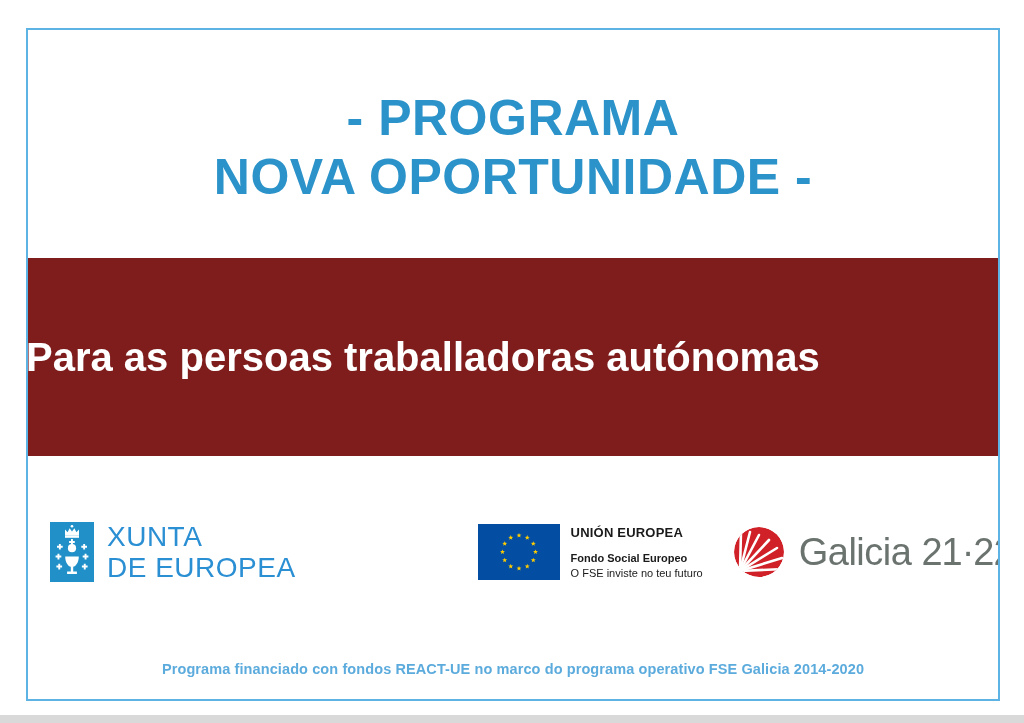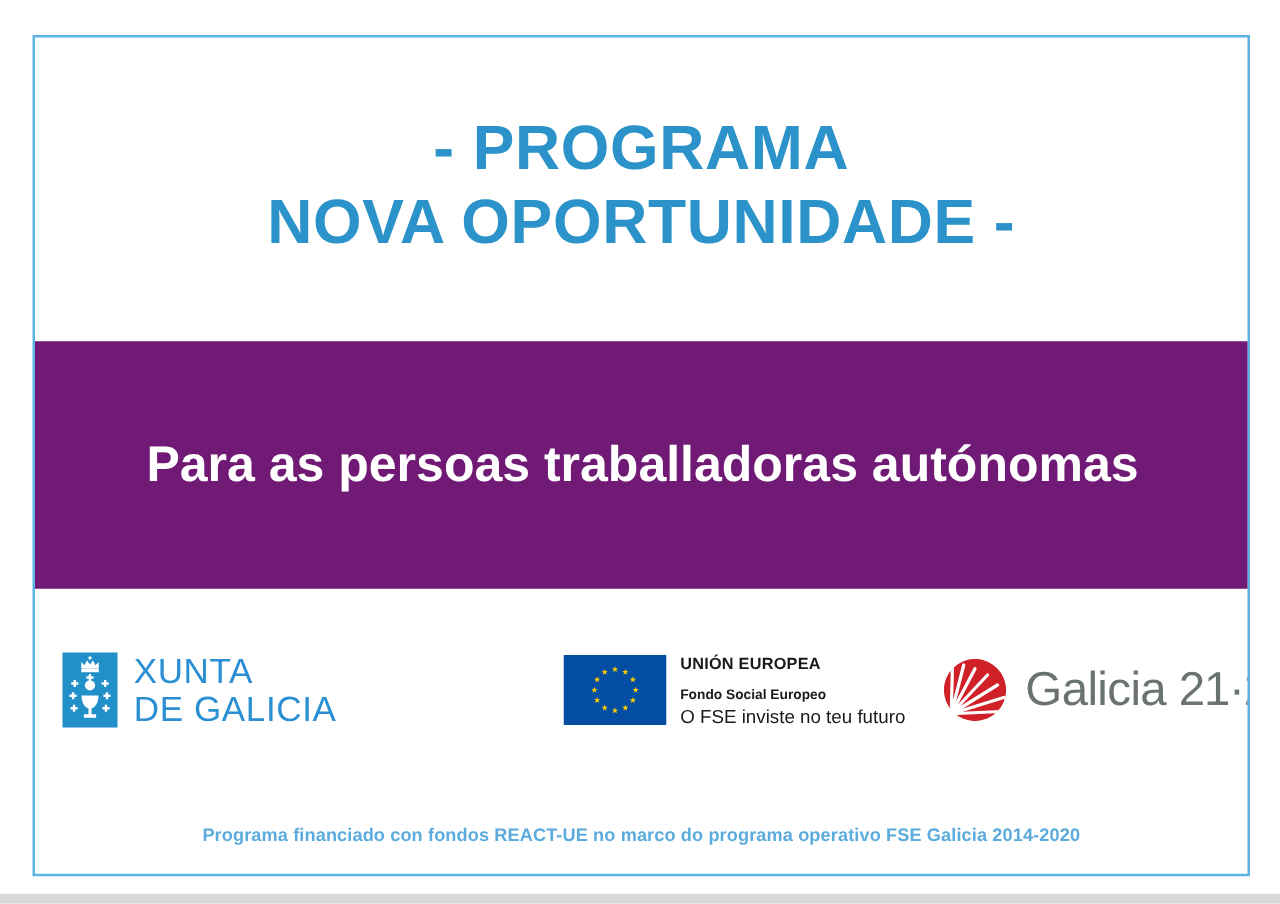--- a/index.html
+++ b/index.html
@@ -46,27 +46,27 @@
     line-height: 1.18;
     letter-spacing: 0.5px;
     text-align: center;
     white-space: nowrap;
   }
 
   
   .banner {
     position: absolute;
     left: -2px;
-    top: 243px;
+    top: 228px;
     width: 976px;
     height: 198px;
-    background: #701a75;
+    background: #7f1d1d;
     display: flex;
     flex-direction: column;
-    align-items: center;
+    align-items: flex-start;
     justify-content: center;
   }
   .banner-line {
     color: #ffffff;
     font-weight: bold;
     font-size: 40px;
     line-height: 1.22;
     text-align: center;
     white-space: nowrap;
   }
@@ -130,21 +130,21 @@
   }
   .eu-sub1 {
     color: #1a1a1a;
     font-size: 11px;
     font-weight: bold;
     margin-top: 12px;
     white-space: nowrap;
   }
   .eu-sub2 {
     color: #1a1a1a;
-    font-size: 15px;
+    font-size: 11px;
     margin-top: 3px;
     white-space: nowrap;
   }
 
   
   .xacobeo {
     display: flex;
     align-items: center;
     margin-left: 28px;
   }
@@ -227,21 +227,21 @@
             <path d="M19.1 19.0 h1.9 v-1.9 h1.9 v1.9 h1.9 v1.9 h-1.9 v1.9 h-1.9 v-1.9 h-1.9 z"></path>
             <path d="M5.6 33.6 h1.9 v-1.9 h1.9 v1.9 h1.9 v1.9 h-1.9 v1.9 h-1.9 v-1.9 h-1.9 z"></path>
             <path d="M32.7 33.6 h1.9 v-1.9 h1.9 v1.9 h1.9 v1.9 h-1.9 v1.9 h-1.9 v-1.9 h-1.9 z"></path>
             <path d="M6.4 43.6 h1.9 v-1.9 h1.9 v1.9 h1.9 v1.9 h-1.9 v1.9 h-1.9 v-1.9 h-1.9 z"></path>
             <path d="M31.9 43.6 h1.9 v-1.9 h1.9 v1.9 h1.9 v1.9 h-1.9 v1.9 h-1.9 v-1.9 h-1.9 z"></path>
           </g>
         </svg>
       </div>
       <div class="xunta-words">
         <div>XUNTA</div>
-        <div>DE GALICIA</div>
+        <div>DE EUROPEA</div>
       </div>
     </div>
 
     <div class="eu">
       <div class="eu-flag">
         <svg viewBox="0 0 82 56" width="82" height="56" aria-hidden="true">
           <g fill="#ffcc00" id="eu-stars">
               <polygon points="41.00,8.90 41.64,10.62 43.47,10.70 42.04,11.84 42.53,13.60 41.00,12.59 39.47,13.60 39.96,11.84 38.53,10.70 40.36,10.62"></polygon>
               <polygon points="49.25,11.11 49.89,12.83 51.72,12.91 50.29,14.05 50.78,15.81 49.25,14.80 47.72,15.81 48.21,14.05 46.78,12.91 48.61,12.83"></polygon>
               <polygon points="55.29,17.15 55.93,18.87 57.76,18.95 56.33,20.09 56.82,21.85 55.29,20.84 53.76,21.85 54.25,20.09 52.82,18.95 54.65,18.87"></polygon>

